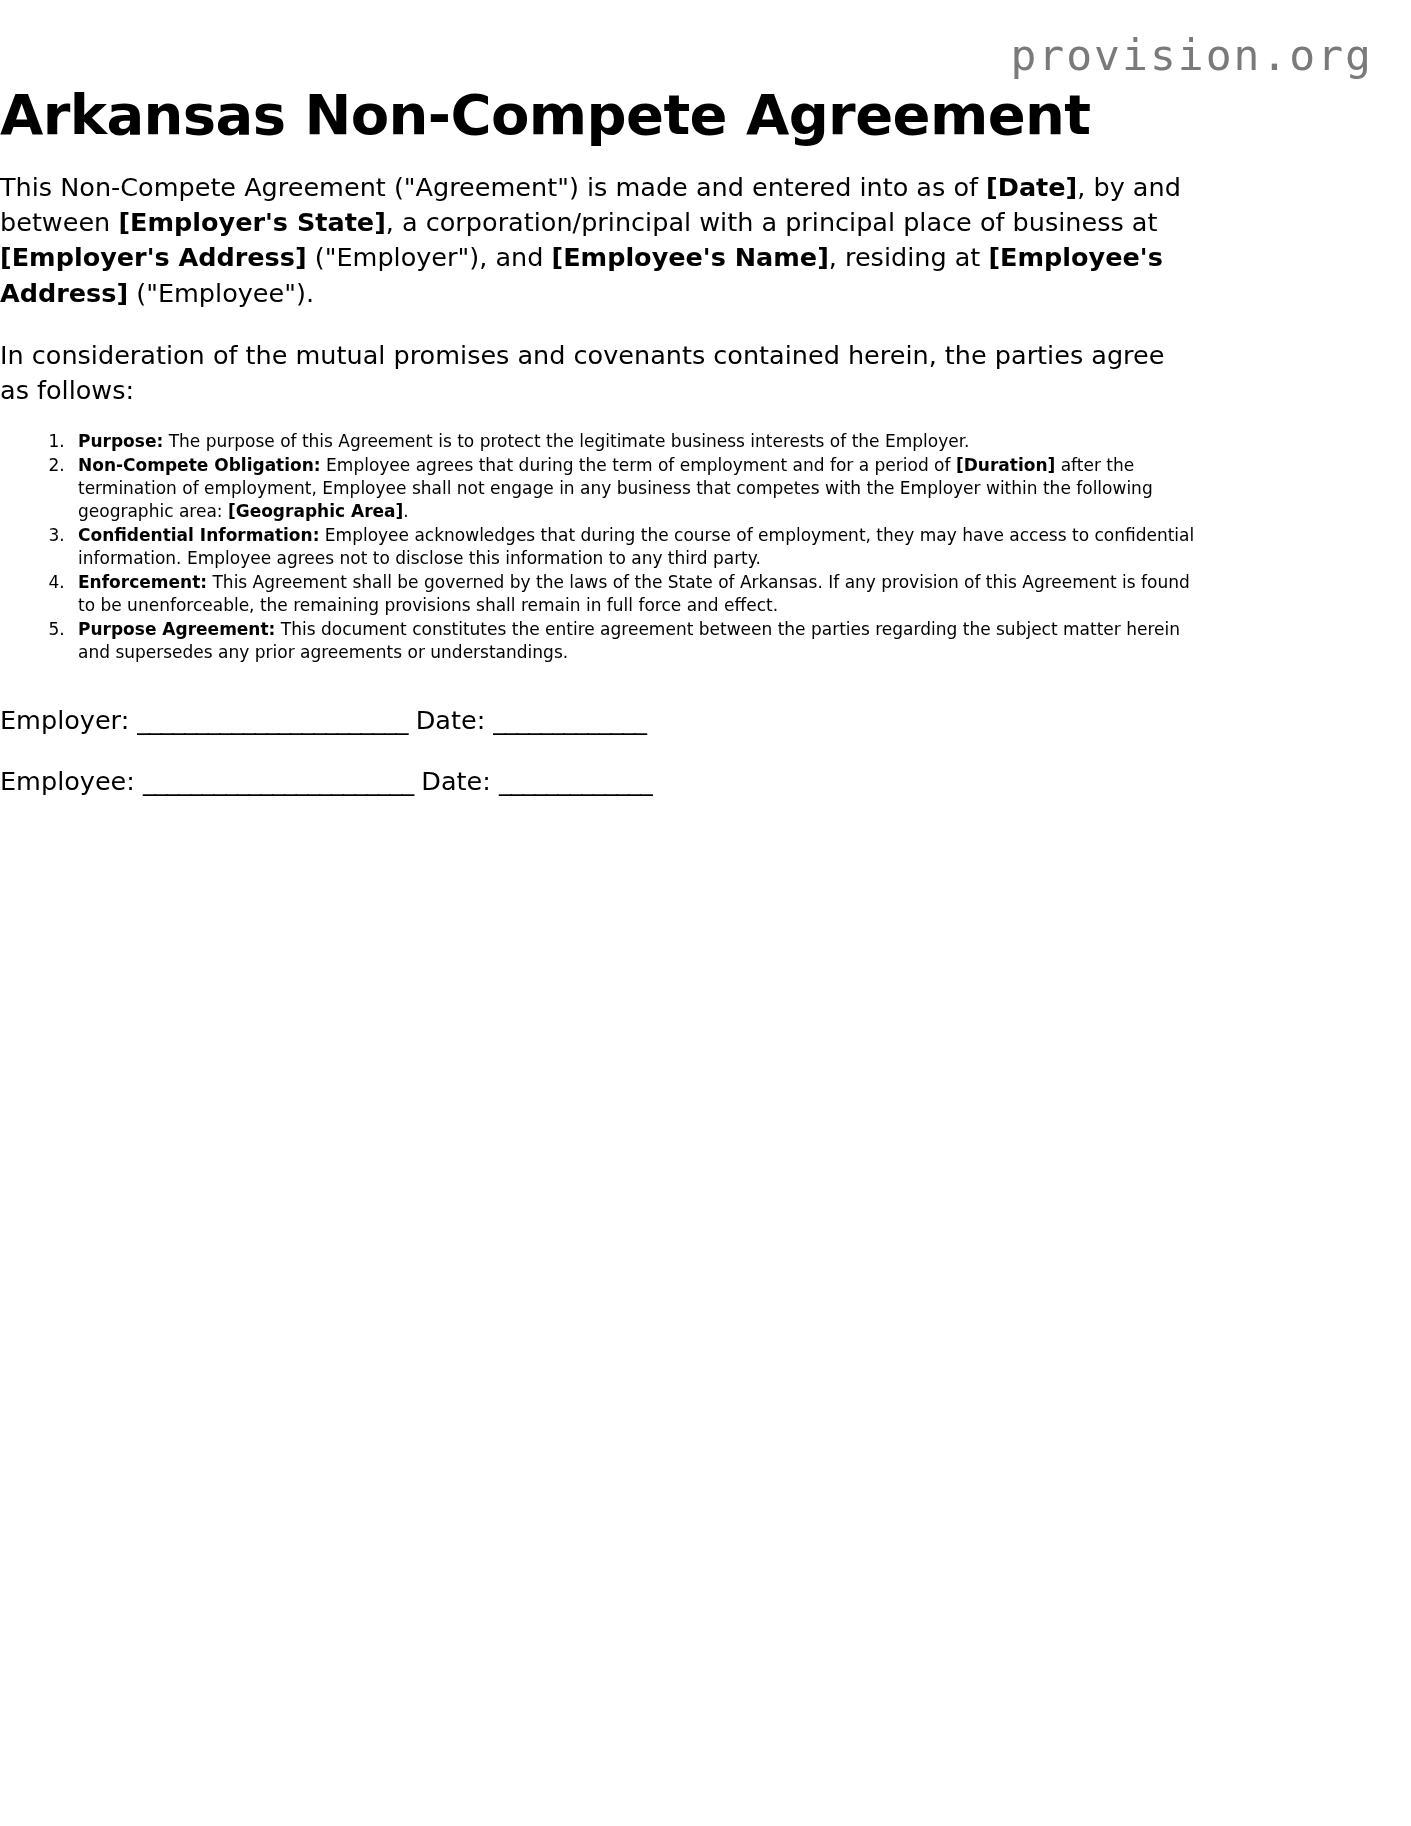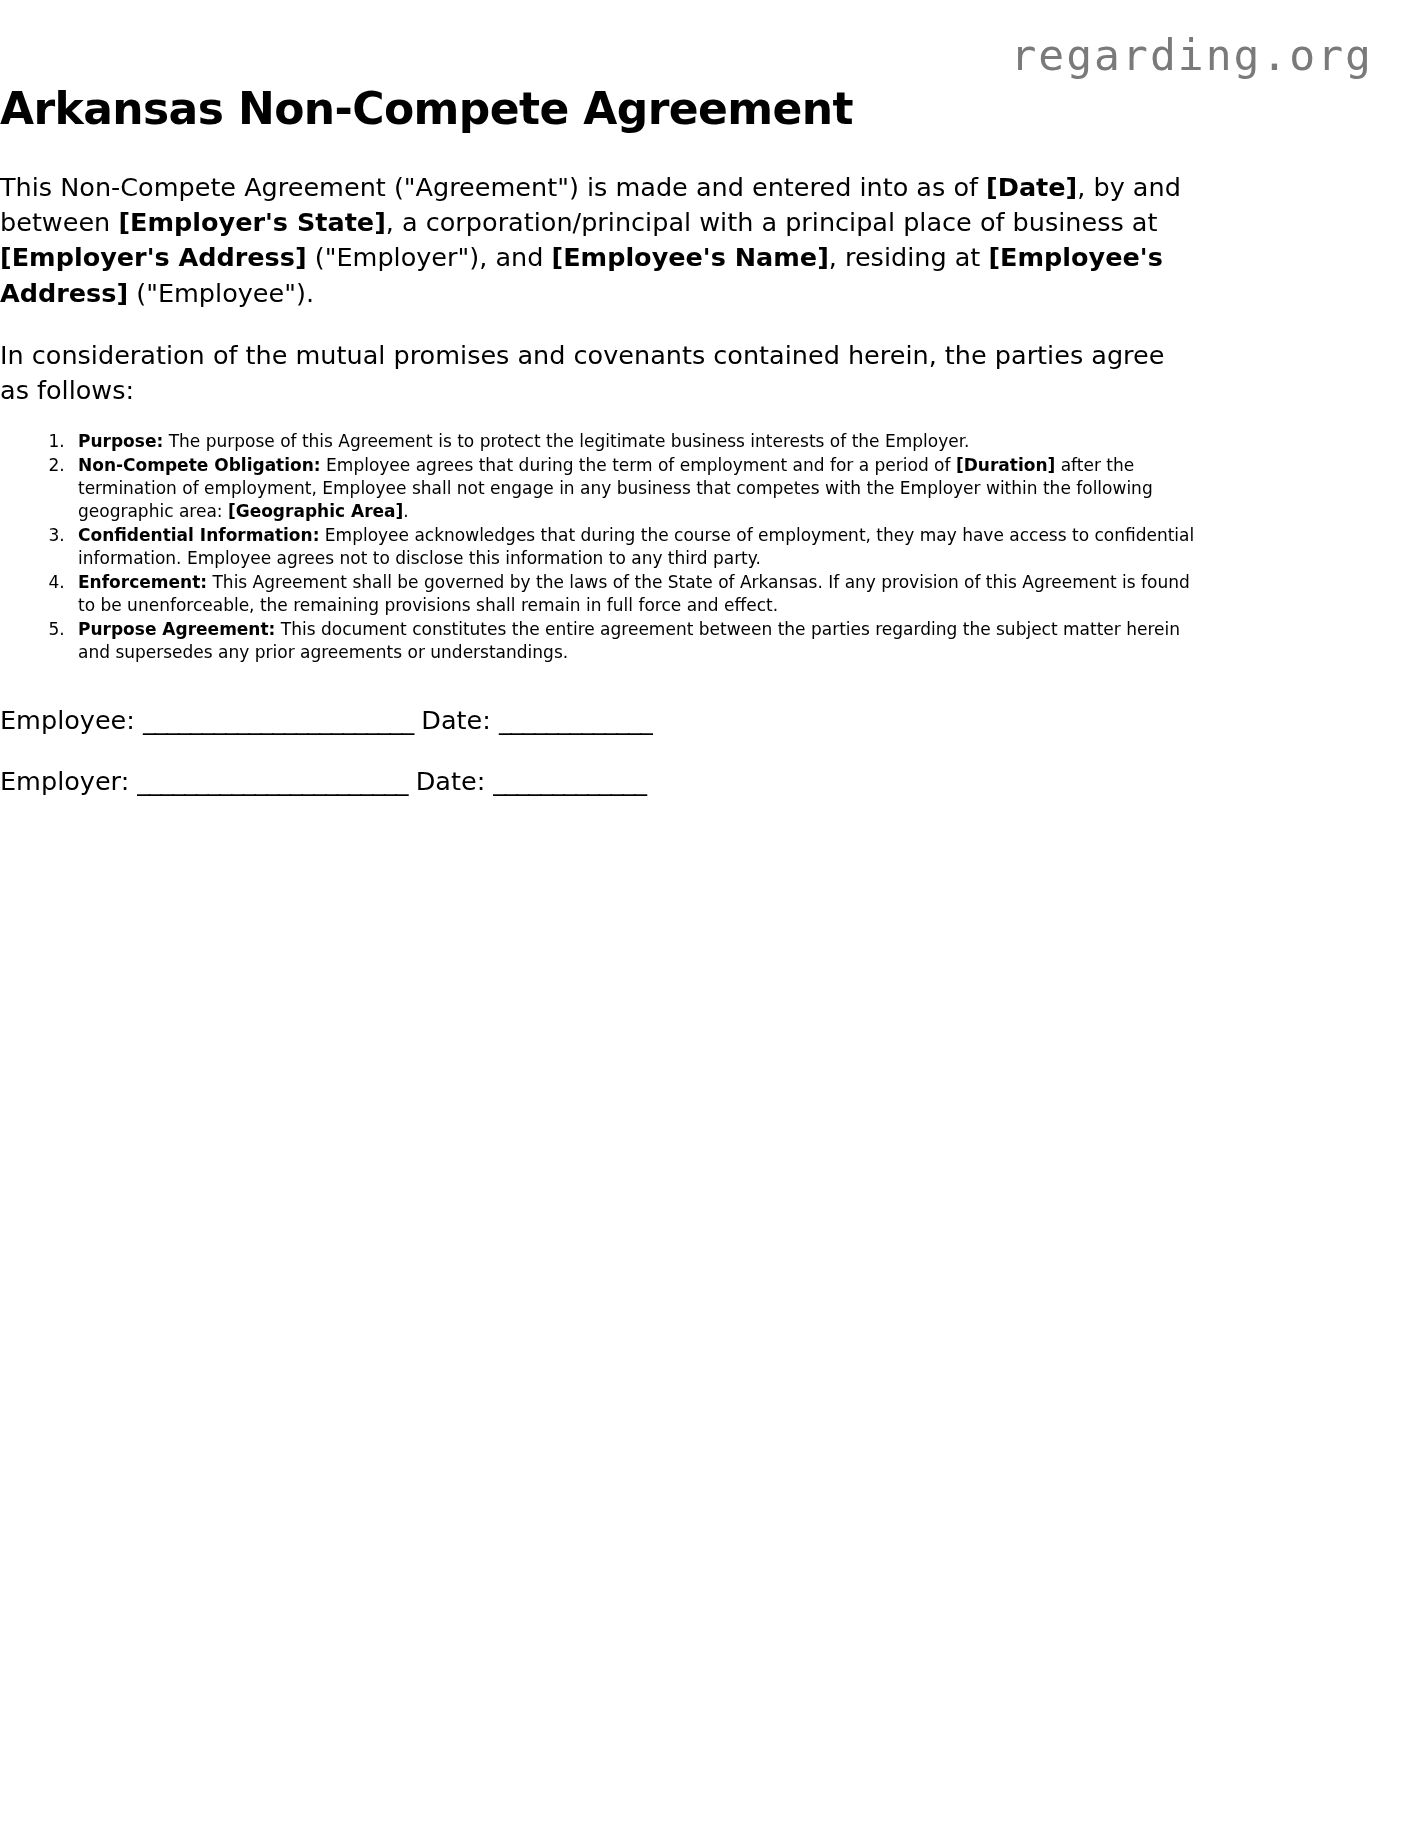--- a/index.html
+++ b/index.html
@@ -37,21 +37,21 @@
     letter-spacing: 2px;
     color: #7a7a7a;
     line-height: 1;
     white-space: nowrap;
     user-select: none;
   }
 
   h1.doc-title {
     font-family: "DejaVu Sans", sans-serif;
     font-weight: bold;
-    font-size: 44px;
+    font-size: 56px;
     line-height: 1.12;
     letter-spacing: -0.6px;
     margin: 0;
     padding: 0;
     position: absolute;
     top: 84px;
     left: 0;
     white-space: nowrap;
   }
 
@@ -102,21 +102,21 @@
   }
   .sig-line .rule {
     letter-spacing: -1px;
   }
 </style>
 </head>
 <body>
 
 <div class="page">
 
-  <div class="watermark">regarding.org</div>
+  <div class="watermark">provision.org</div>
 
   <h1 class="doc-title">Arkansas Non-Compete Agreement</h1>
 
   <div class="body-block">
 
     <p class="para">
       <span>This Non-Compete Agreement ("Agreement") is made and entered into as of </span><b>[Date]</b><span>, by and between </span><b>[Employer's State]</b><span>, a corporation/principal with a principal place of business at </span><b>[Employer's Address]</b><span> ("Employer"), and </span><b>[Employee's Name]</b><span>, residing at </span><b>[Employee's Address]</b><span> ("Employee").</span>
     </p>
 
     <p class="para tight">In consideration of the mutual promises and covenants contained herein, the parties agree as follows:</p>
@@ -124,18 +124,18 @@
     <ol class="clauses">
       <li><b>Purpose:</b><span> The purpose of this Agreement is to protect the legitimate business interests of the Employer.</span></li>
       <li><b>Non-Compete Obligation:</b><span> Employee agrees that during the term of employment and for a period of </span><b>[Duration]</b><span> after the termination of employment, Employee shall not engage in any business that competes with the Employer within the following geographic area: </span><b>[Geographic Area]</b><span>.</span></li>
       <li><b>Confidential Information:</b><span> Employee acknowledges that during the course of employment, they may have access to confidential information. Employee agrees not to disclose this information to any third party.</span></li>
       <li><b>Enforcement:</b><span> This Agreement shall be governed by the laws of the State of Arkansas. If any provision of this Agreement is found to be unenforceable, the remaining provisions shall remain in full force and effect.</span></li>
       <li><b>Purpose Agreement:</b><span> This document constitutes the entire agreement between the parties regarding the subject matter herein and supersedes any prior agreements or understandings.</span></li>
     </ol>
 
 
     <div class="sig-block">
+      <div class="sig-line"><span>Employer: </span><span class="rule">_______________________</span><span> Date: </span><span class="rule">_____________</span></div>
       <div class="sig-line"><span>Employee: </span><span class="rule">_______________________</span><span> Date: </span><span class="rule">_____________</span></div>
-      <div class="sig-line"><span>Employer: </span><span class="rule">_______________________</span><span> Date: </span><span class="rule">_____________</span></div>
     </div>
 
   </div>
 </div>
 
 </body></html>

